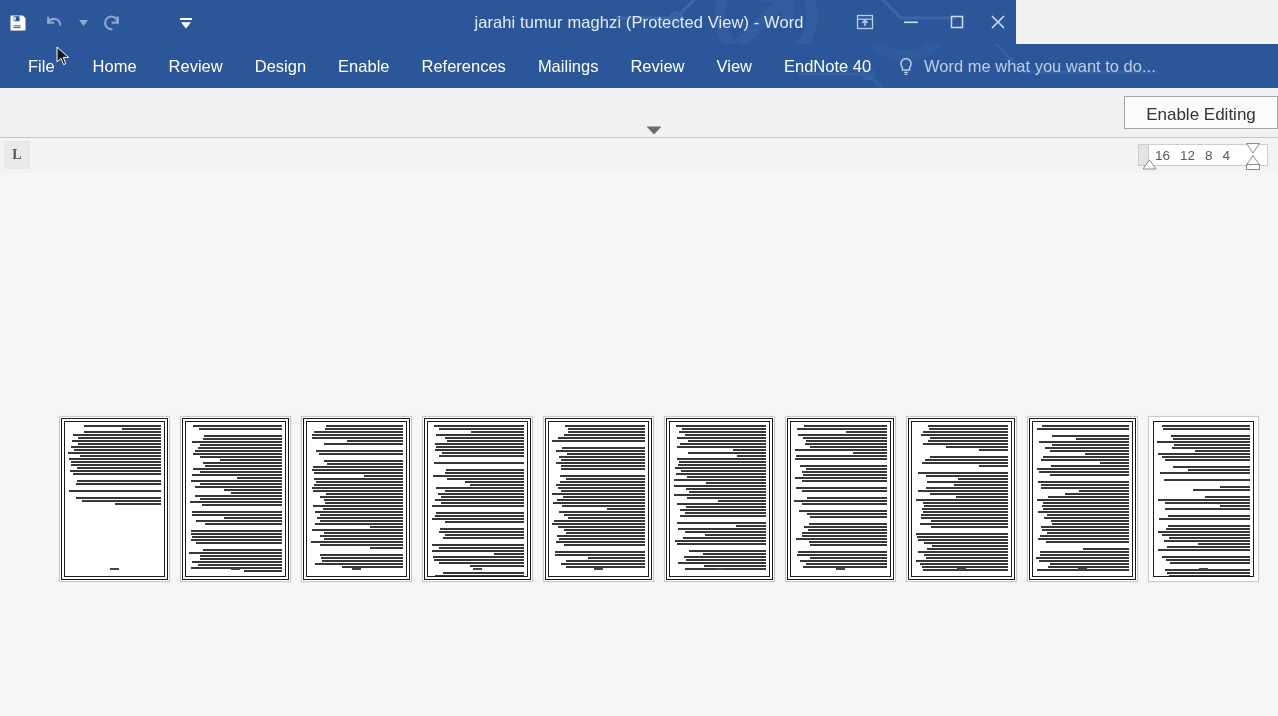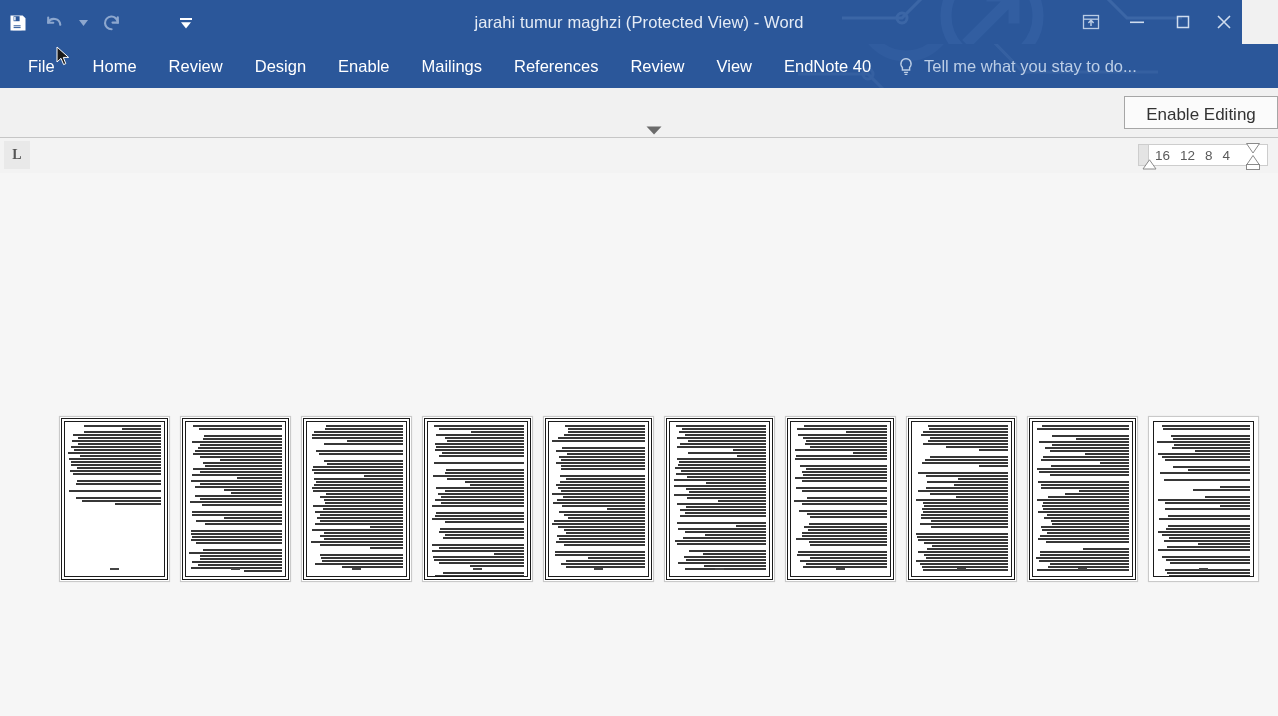--- a/index.html
+++ b/index.html
@@ -5,21 +5,21 @@
   * { margin:0; padding:0; box-sizing:border-box; }
   html,body {
     width:1278px; height:716px; overflow:hidden;
     font-family:"Liberation Sans", sans-serif;
     background:#f1f1f1;
   }
   #app { position:relative; width:1278px; height:716px; }
 
   
   .titlebar{
-    position:absolute; left:0; top:0; width:1242px; height:44px;
+    position:absolute; left:0; top:0; width:1016px; height:44px;
     background:#2b579a; overflow:hidden;
   }
   .tb-deco{
     position:absolute; right:60px; top:-42px; width:340px; height:140px;
     opacity:.35; pointer-events:none;
   }
   .qat{ position:absolute; left:0; top:0; height:44px; display:flex; align-items:center; }
   .qat-btn{
     width:36px; height:34px; margin-top:2px;
     display:flex; align-items:center; justify-content:center;
@@ -271,35 +271,35 @@
         <circle cx="108" cy="38" r="44"></circle>
       </g>
     </svg>
 
     <div class="tabs">
       <div class="tab first">File</div>
       <div class="tab">Home</div>
       <div class="tab">Review</div>
       <div class="tab">Design</div>
       <div class="tab">Enable</div>
+      <div class="tab">References</div>
       <div class="tab">Mailings</div>
-      <div class="tab">References</div>
       <div class="tab">Review</div>
       <div class="tab">View</div>
       <div class="tab">EndNote 40</div>
     </div>
 
     <div class="tellme">
       <span class="bulb">
         <svg width="16" height="19" viewBox="0 0 16 19" fill="none" stroke="#bccee6" stroke-width="1.4">
           <path d="M8 1.6 A5.2 5.2 0 0 0 4.4 10.4 L4.4 13 L11.6 13 L11.6 10.4 A5.2 5.2 0 0 0 8 1.6 Z"></path>
           <path d="M5.9 15.4 L10.1 15.4 M6.6 17.4 L9.4 17.4"></path>
         </svg>
       </span>
-      <span>Tell me what you stay to do...</span>
+      <span>Word me what you want to do...</span>
     </div>
 
   </div>
 
   <svg class="cursor-arrow" viewBox="0 0 14 20">
     <path d="M1 1 L1 16 L5 12.3 L7.6 18.6 L9.8 17.6 L7.3 11.4 L12.6 11.4 Z" fill="#1a1a1a" stroke="#ffffff" stroke-width="1"></path>
   </svg>
 
 
   <div class="enable-btn">Enable Editing</div>

